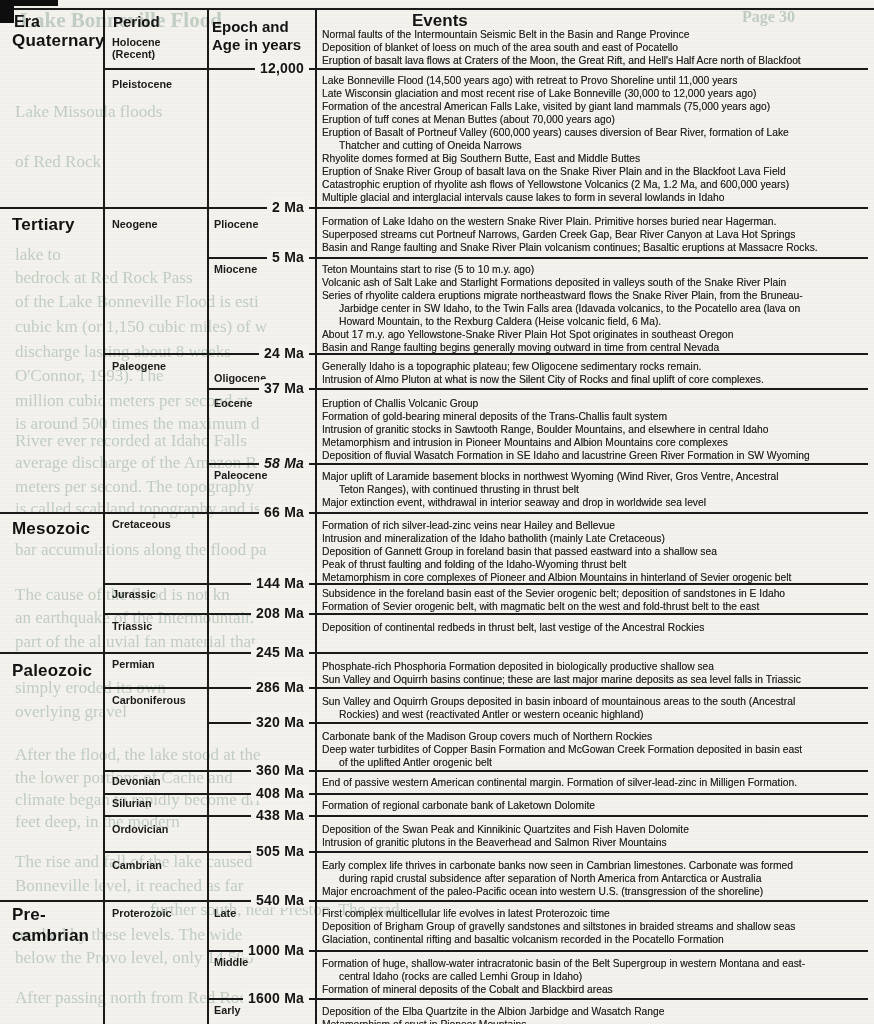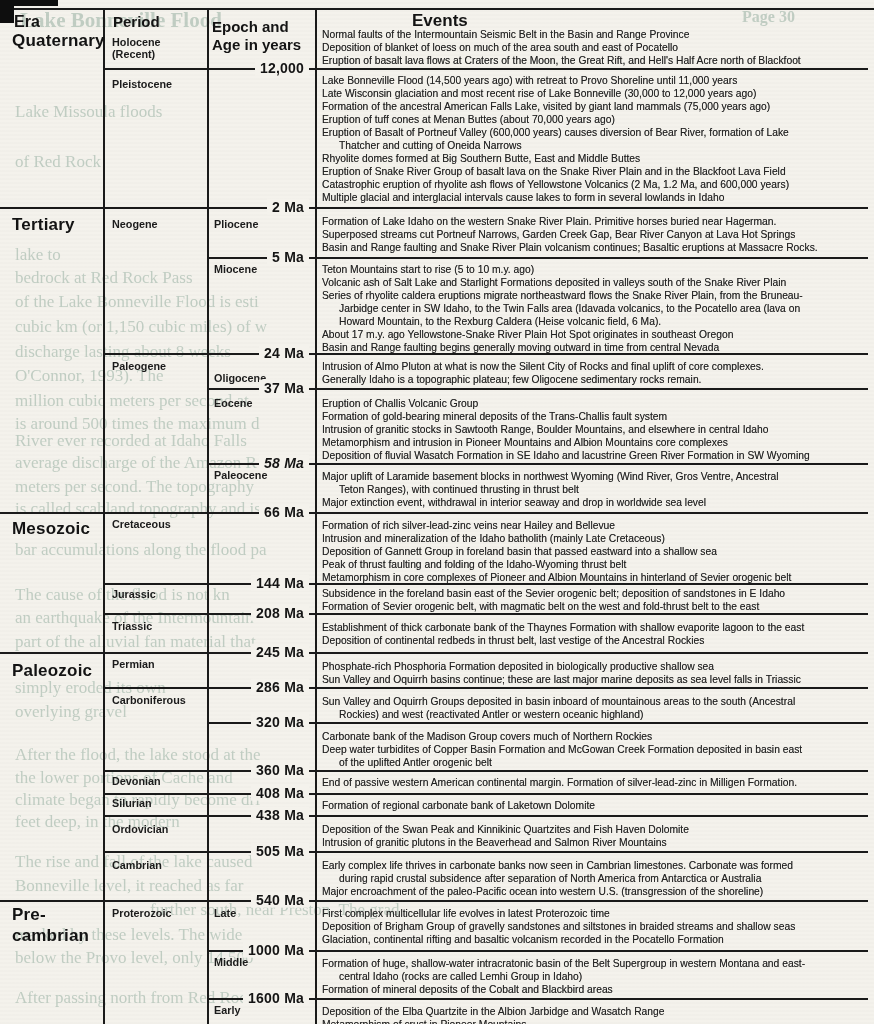--- a/index.html
+++ b/index.html
@@ -135,22 +135,22 @@
       <div class="ecell" style="top: 257px; height: 96px; padding-top: 6px;">
         <div class="eline">Teton Mountains start to rise (5 to 10 m.y. ago)</div>
         <div class="eline">Volcanic ash of Salt Lake and Starlight Formations deposited in valleys south of the Snake River Plain</div>
         <div class="eline">Series of rhyolite caldera eruptions migrate northeastward flows the Snake River Plain, from the Bruneau-</div>
         <div class="eline cont">Jarbidge center in SW Idaho, to the Twin Falls area (Idavada volcanics, to the Pocatello area (lava on</div>
         <div class="eline cont">Howard Mountain, to the Rexburg Caldera (Heise volcanic field, 6 Ma).</div>
         <div class="eline">About 17 m.y. ago Yellowstone-Snake River Plain Hot Spot originates in southeast Oregon</div>
         <div class="eline">Basin and Range faulting begins generally moving outward in time from central Nevada</div>
       </div>
       <div class="ecell" style="top: 353px; height: 35px; padding-top: 7px;">
+        <div class="eline">Generally Idaho is a topographic plateau; few Oligocene sedimentary rocks remain.</div>
         <div class="eline">Intrusion of Almo Pluton at what is now the Silent City of Rocks and final uplift of core complexes.</div>
-        <div class="eline">Generally Idaho is a topographic plateau; few Oligocene sedimentary rocks remain.</div>
       </div>
       <div class="ecell" style="top: 388px; height: 75px; padding-top: 9px;">
         <div class="eline">Eruption of Challis Volcanic Group</div>
         <div class="eline">Formation of gold-bearing mineral deposits of the Trans-Challis fault system</div>
         <div class="eline">Intrusion of granitic stocks in Sawtooth Range, Boulder Mountains, and elsewhere in central Idaho</div>
         <div class="eline">Metamorphism and intrusion in Pioneer Mountains and Albion Mountains core complexes</div>
         <div class="eline">Deposition of fluvial Wasatch Formation in SE Idaho and lacustrine Green River Formation in SW Wyoming</div>
       </div>
       <div class="ecell" style="top: 463px; height: 49px; padding-top: 7px;">
         <div class="eline">Major uplift of Laramide basement blocks in northwest Wyoming (Wind River, Gros Ventre, Ancestral</div>
@@ -162,21 +162,20 @@
         <div class="eline">Intrusion and mineralization of the Idaho batholith (mainly Late Cretaceous)</div>
         <div class="eline">Deposition of Gannett Group in foreland basin that passed eastward into a shallow sea</div>
         <div class="eline">Peak of thrust faulting and folding of the Idaho-Wyoming thrust belt</div>
         <div class="eline">Metamorphism in core complexes of Pioneer and Albion Mountains in hinterland of Sevier orogenic belt</div>
       </div>
       <div class="ecell" style="top: 583px; height: 30px; padding-top: 4px;">
         <div class="eline">Subsidence in the foreland basin east of the Sevier orogenic belt; deposition of sandstones in E Idaho</div>
         <div class="eline">Formation of Sevier orogenic belt, with magmatic belt on the west and fold-thrust belt to the east</div>
       </div>
       <div class="ecell" style="top: 613px; height: 39px; padding-top: 8px;">
-        <div class="eline">Establishment of thick carbonate bank of the Thaynes Formation with shallow evaporite lagoon to the east</div>
         <div class="eline">Deposition of continental redbeds in thrust belt, last vestige of the Ancestral Rockies</div>
       </div>
       <div class="ecell" style="top: 652px; height: 35px; padding-top: 8px;">
         <div class="eline">Phosphate-rich Phosphoria Formation deposited in biologically productive shallow sea</div>
         <div class="eline">Sun Valley and Oquirrh basins continue; these are last major marine deposits as sea level falls in Triassic</div>
       </div>
       <div class="ecell" style="top: 687px; height: 35px; padding-top: 8px;">
         <div class="eline">Sun Valley and Oquirrh Groups deposited in basin inboard of mountainous areas to the south (Ancestral</div>
         <div class="eline cont">Rockies) and west (reactivated Antler or western oceanic highland)</div>
       </div>

